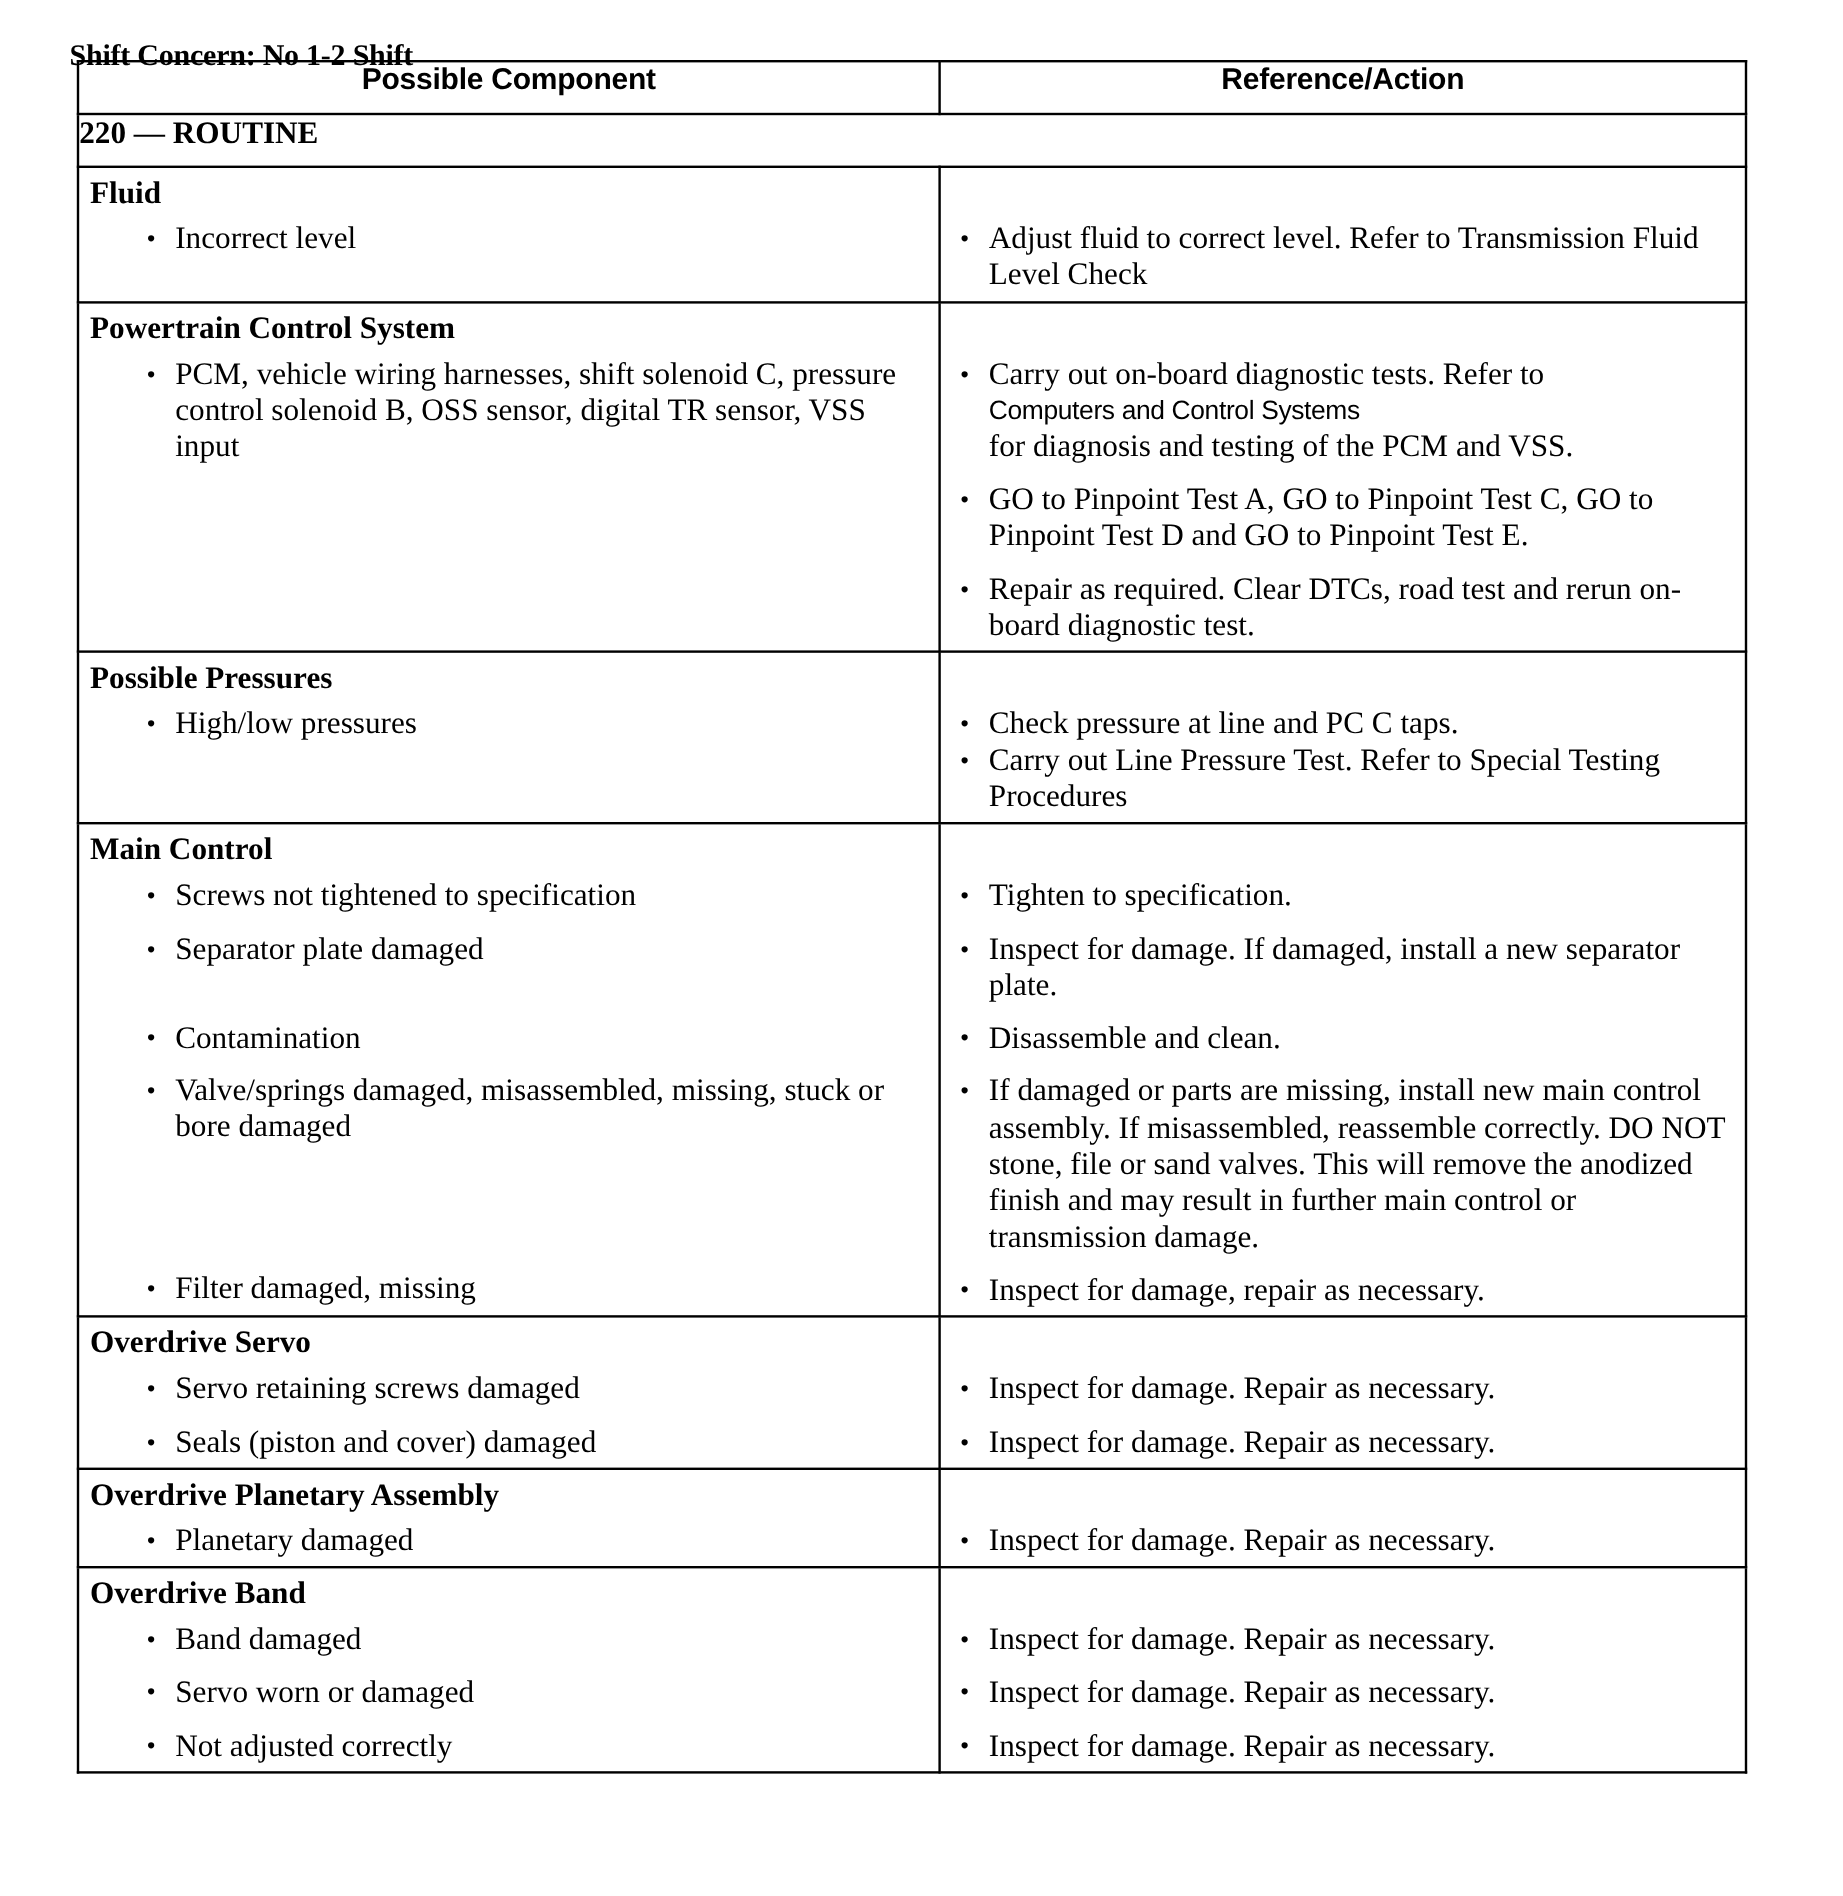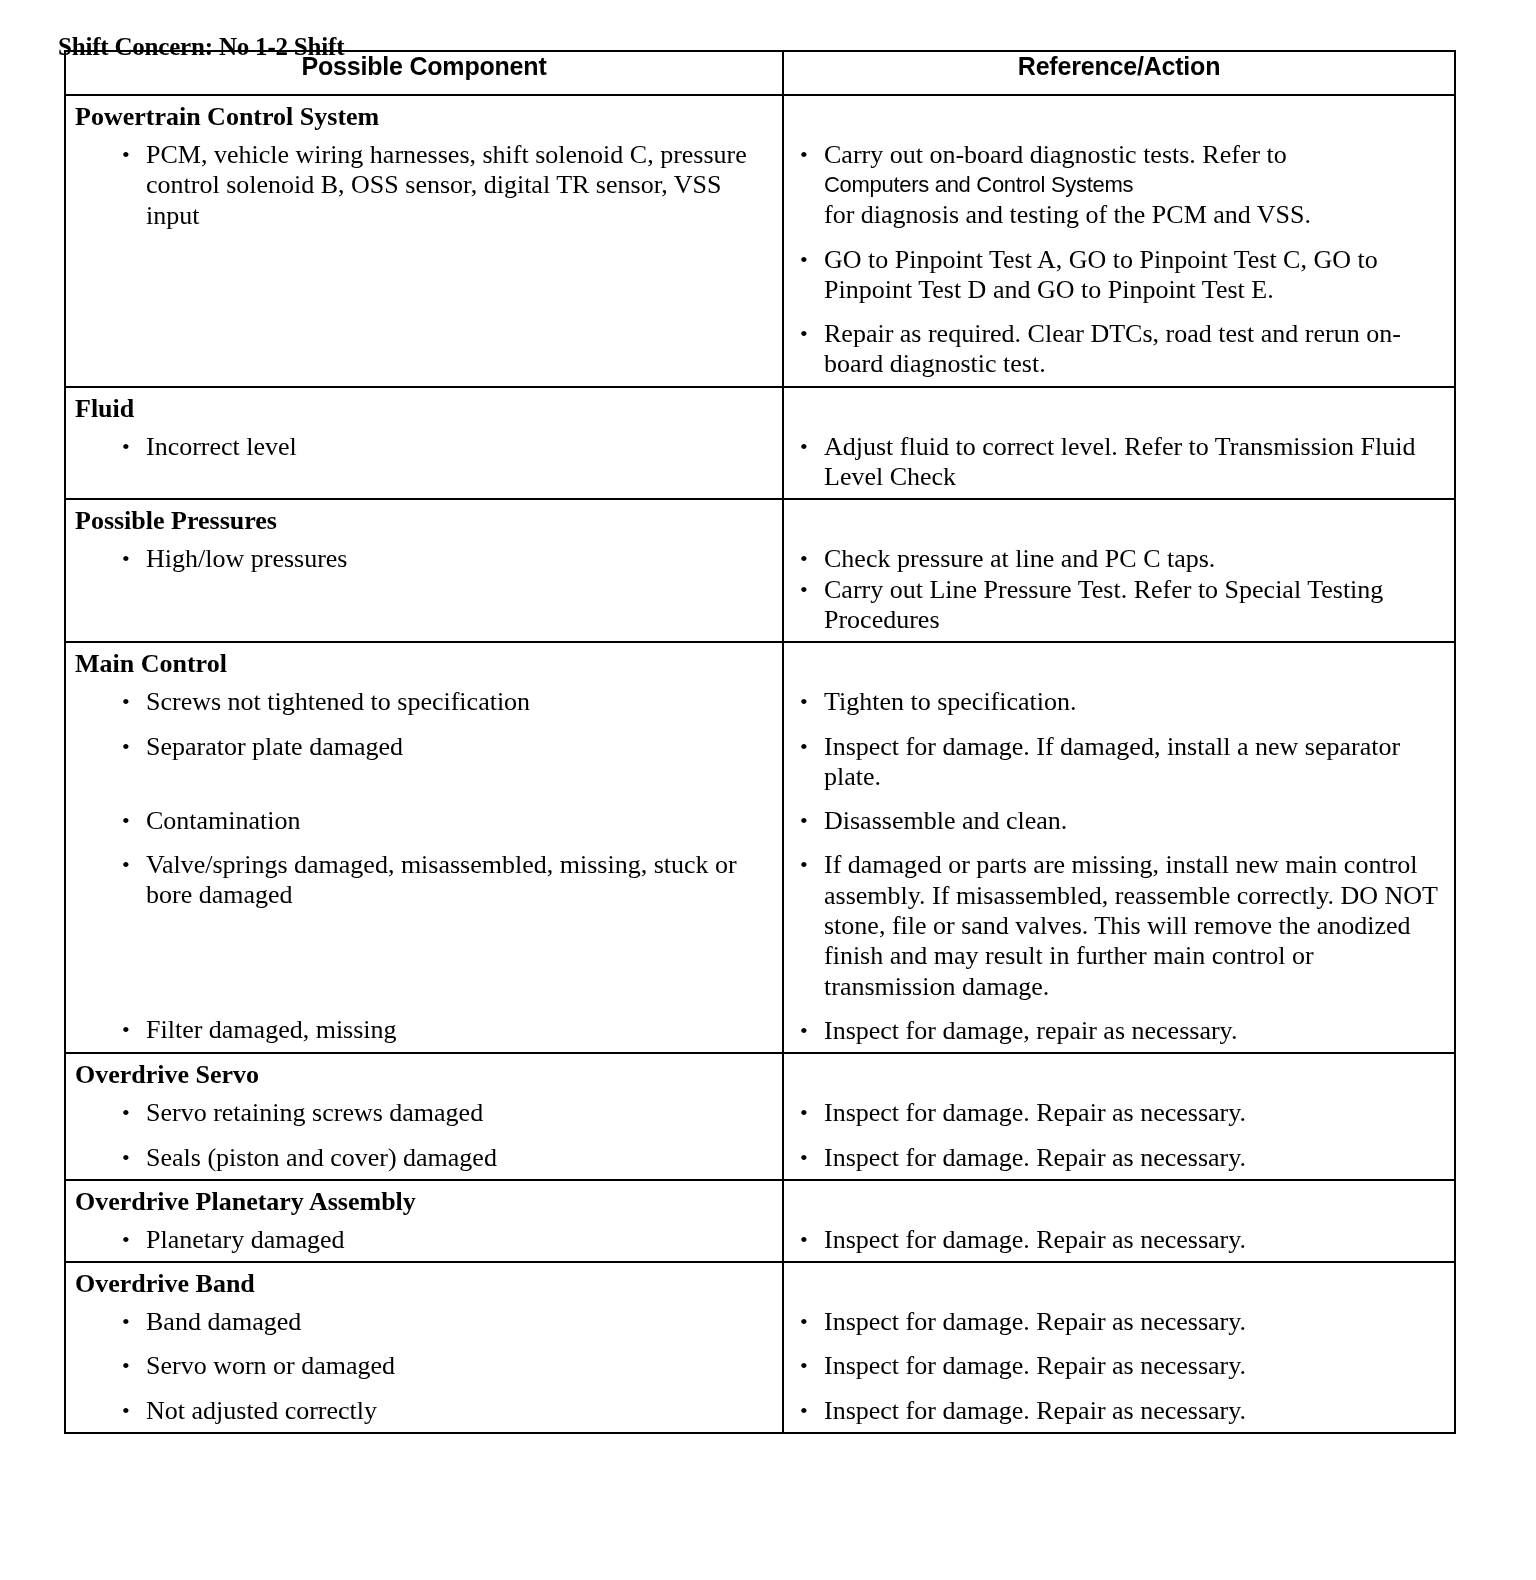--- a/index.html
+++ b/index.html
@@ -66,20 +66,44 @@
       <col class="c1">
       <col class="c2">
     </colgroup>
   <thead>
     <tr>
       <th class="hdr">Possible Component</th>
       <th class="hdr">Reference/Action</th>
     </tr>
   </thead>
   <tbody>
+    <tr>
+      <td class="routine" colspan="2">220 — ROUTINE</td>
+    </tr>
+
+    <tr>
+      <td>
+        <div class="group-title">Fluid</div>
+        <div class="items">
+          <div class="item">
+            <span class="bullet">•</span>
+            <span>Incorrect level</span>
+          </div>
+        </div>
+      </td>
+      <td class="ref">
+        <div class="blank-title"></div>
+        <div class="items">
+          <div class="item">
+            <span class="bullet">•</span>
+            <span>Adjust fluid to correct level. Refer to Transmission Fluid Level Check</span>
+          </div>
+        </div>
+      </td>
+    </tr>
 
     <tr>
       <td>
         <div class="group-title">Powertrain Control System</div>
         <div class="items">
           <div class="item">
             <span class="bullet">•</span>
             <span>PCM, vehicle wiring harnesses, shift solenoid C, pressure control solenoid B, OSS sensor, digital TR sensor, VSS input</span>
           </div>
         </div>
@@ -100,41 +124,20 @@
           <div class="item">
             <span class="bullet">•</span>
             <span>Repair as required. Clear DTCs, road test and rerun on-board diagnostic test.</span>
           </div>
         </div>
       </td>
     </tr>
 
     <tr>
       <td>
-        <div class="group-title">Fluid</div>
-        <div class="items">
-          <div class="item">
-            <span class="bullet">•</span>
-            <span>Incorrect level</span>
-          </div>
-        </div>
-      </td>
-      <td class="ref">
-        <div class="blank-title"></div>
-        <div class="items">
-          <div class="item">
-            <span class="bullet">•</span>
-            <span>Adjust fluid to correct level. Refer to Transmission Fluid Level Check</span>
-          </div>
-        </div>
-      </td>
-    </tr>
-
-    <tr>
-      <td>
         <div class="group-title">Possible Pressures</div>
         <div class="items">
           <div class="item">
             <span class="bullet">•</span>
             <span>High/low pressures</span>
           </div>
         </div>
       </td>
       <td class="ref">
         <div class="blank-title"></div>

